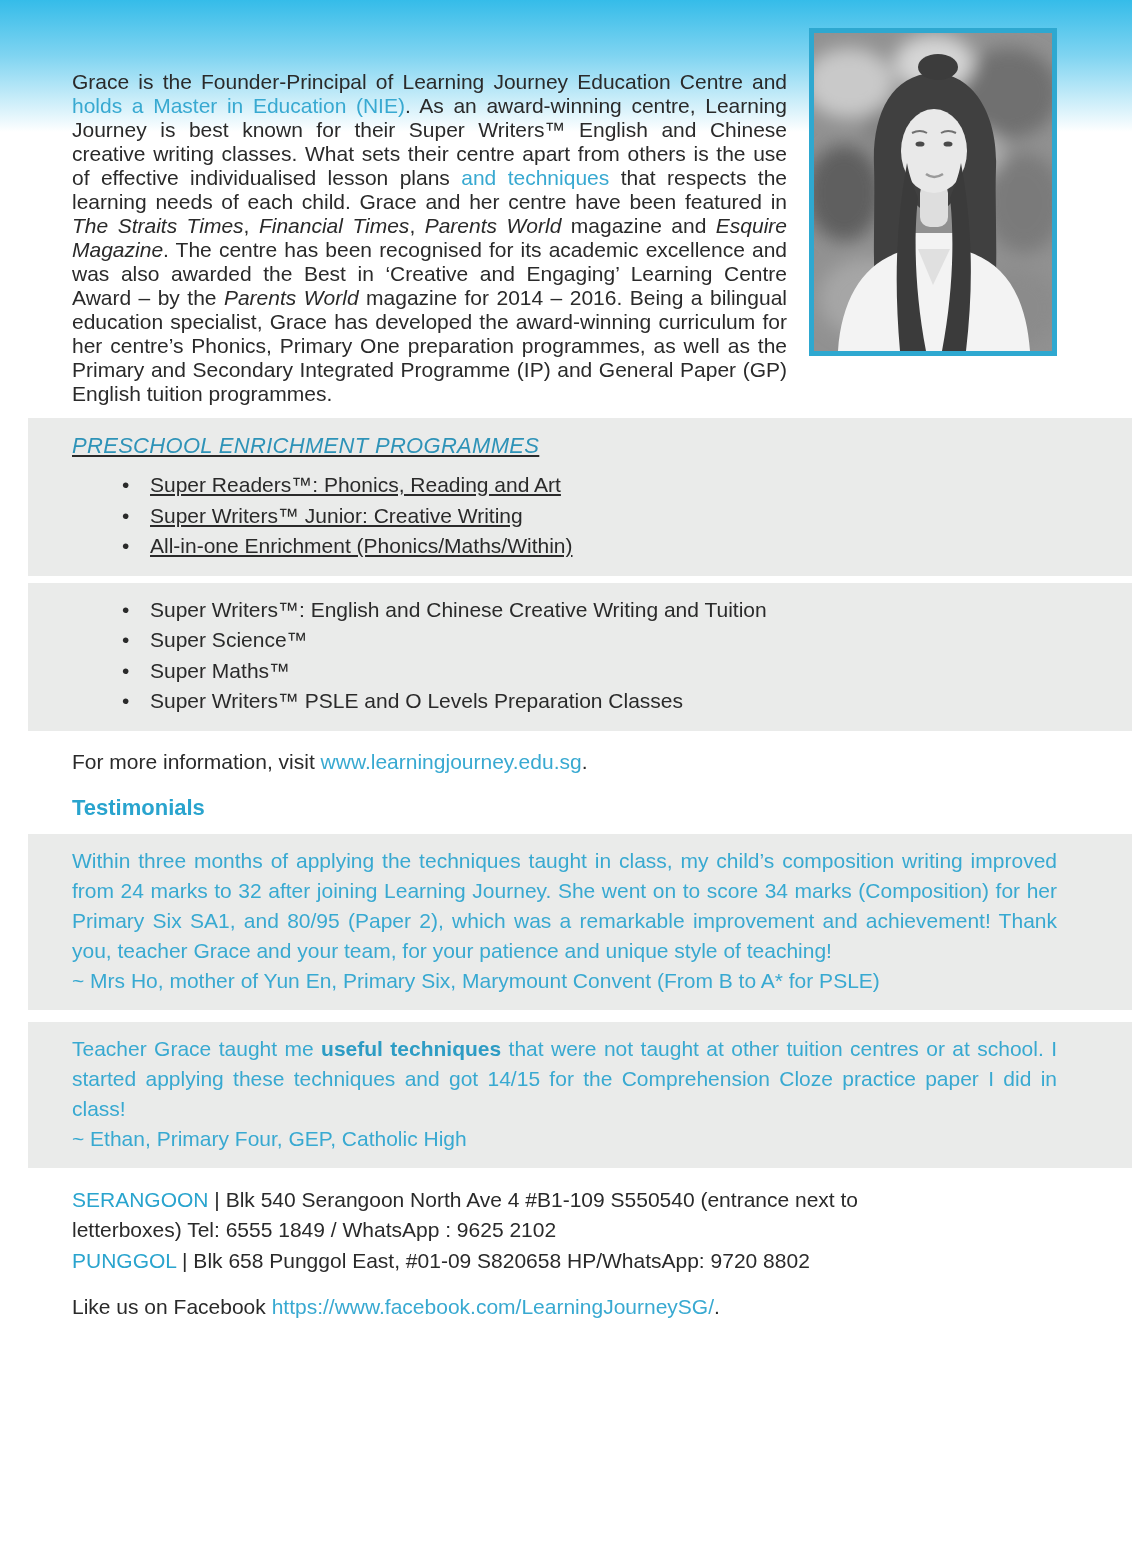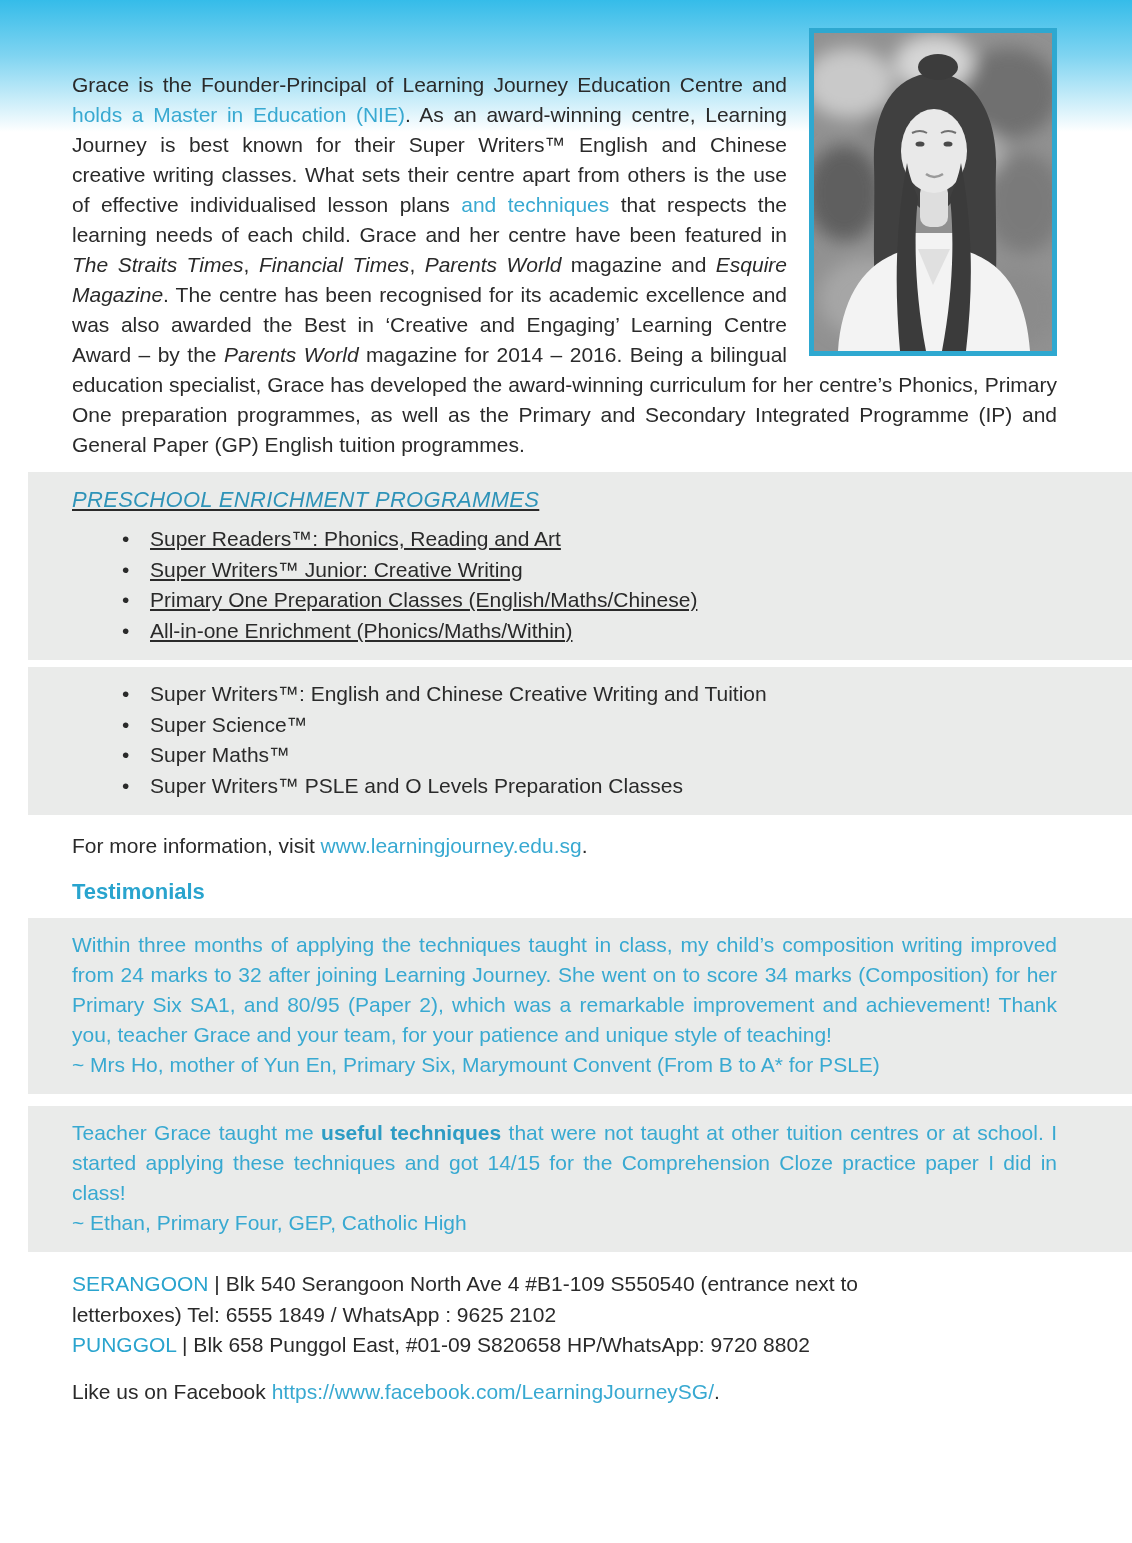--- a/index.html
+++ b/index.html
@@ -34,21 +34,21 @@
     float: right;
     width: 238px;
     height: 318px;
     border: 5px solid #2ea8d0;
     margin: -42px 0 12px 22px;
     background: #919191;
   }
   .photo-float svg { display:block; }
   .author-para {
     font-size: 21px;
-    line-height: 30px;
+    line-height: 24px;
     text-align: justify;
     margin: 0;
   }
   .seg-plain { color: #2a2a2a; }
   .seg-link { color: #38a9d1; }
   .seg-italic { font-style: italic; color: #2a2a2a; }
   .seg-bold { font-weight: bold; }
   .seg-boldcyan { font-weight: normal; color: #29a4ce; }
   .band {
     background: #eaebea;
@@ -160,21 +160,20 @@
       </div>
 
       <p class="author-para"><span class="seg-plain">Grace is the Founder-Principal of Learning Journey Education Centre and </span><span class="seg-link">holds a Master in Education (NIE)</span><span class="seg-plain">. As an award-winning centre, Learning Journey is best known for their Super Writers™ English and Chinese creative writing classes. What sets their centre apart from others is the use of effective individualised lesson plans </span><span class="seg-link">and techniques</span><span class="seg-plain"> that respects the learning needs of each child. Grace and her centre have been featured in </span><span class="seg-italic">The Straits Times</span><span class="seg-plain">, </span><span class="seg-italic">Financial Times</span><span class="seg-plain">, </span><span class="seg-italic">Parents World</span><span class="seg-plain"> magazine and </span><span class="seg-italic">Esquire Magazine</span><span class="seg-plain">. The centre has been recognised for its academic excellence and was also awarded the Best in ‘Creative and Engaging’ Learning Centre Award – by the </span><span class="seg-italic">Parents World</span><span class="seg-plain"> magazine for 2014 – 2016. Being a bilingual education specialist, Grace has developed the award-winning curriculum for her centre’s Phonics, Primary One preparation programmes, as well as the Primary and Secondary Integrated Programme (IP) and General Paper (GP) English tuition programmes.</span></p>
     </div>
 
     <section class="band band-first">
       <h2 class="band-heading">PRESCHOOL ENRICHMENT PROGRAMMES</h2>
       <ul class="bullets">
         <li>Super Readers™: Phonics, Reading and Art</li>
         <li>Super Writers™ Junior: Creative Writing</li>
-        <li>Primary One Preparation Classes (English/Maths/Chinese)</li>
         <li>All-in-one Enrichment (Phonics/Maths/Within)</li>
       </ul>
     </section>
 
     <div class="band-gap"></div>
 
     <section class="band">
       <ul class="bullets">
         <li>Super Writers™: English and Chinese Creative Writing and Tuition</li>
         <li>Super Science™</li>

